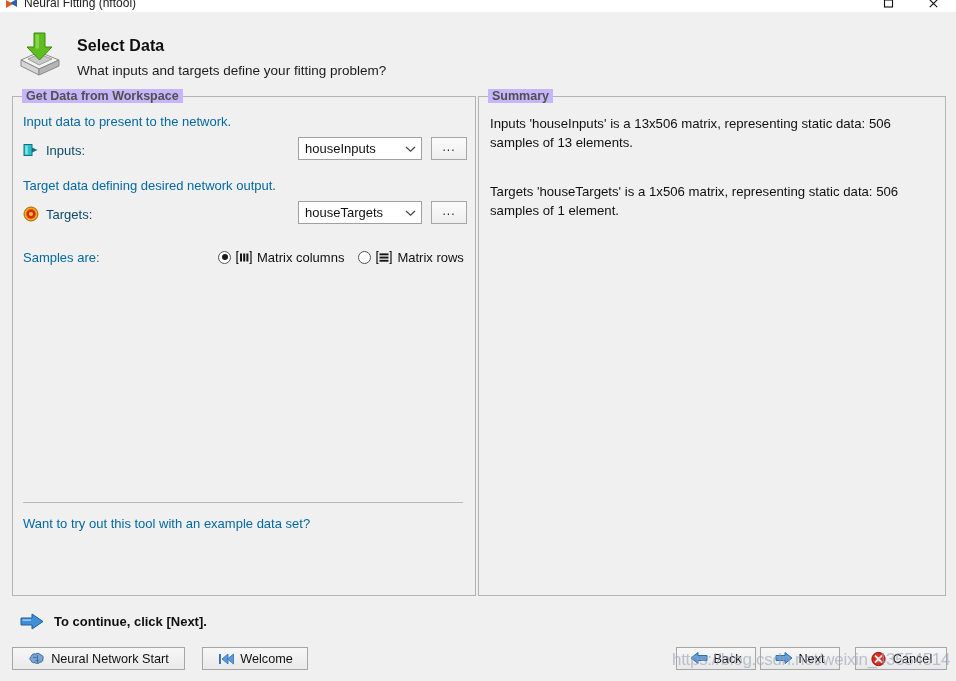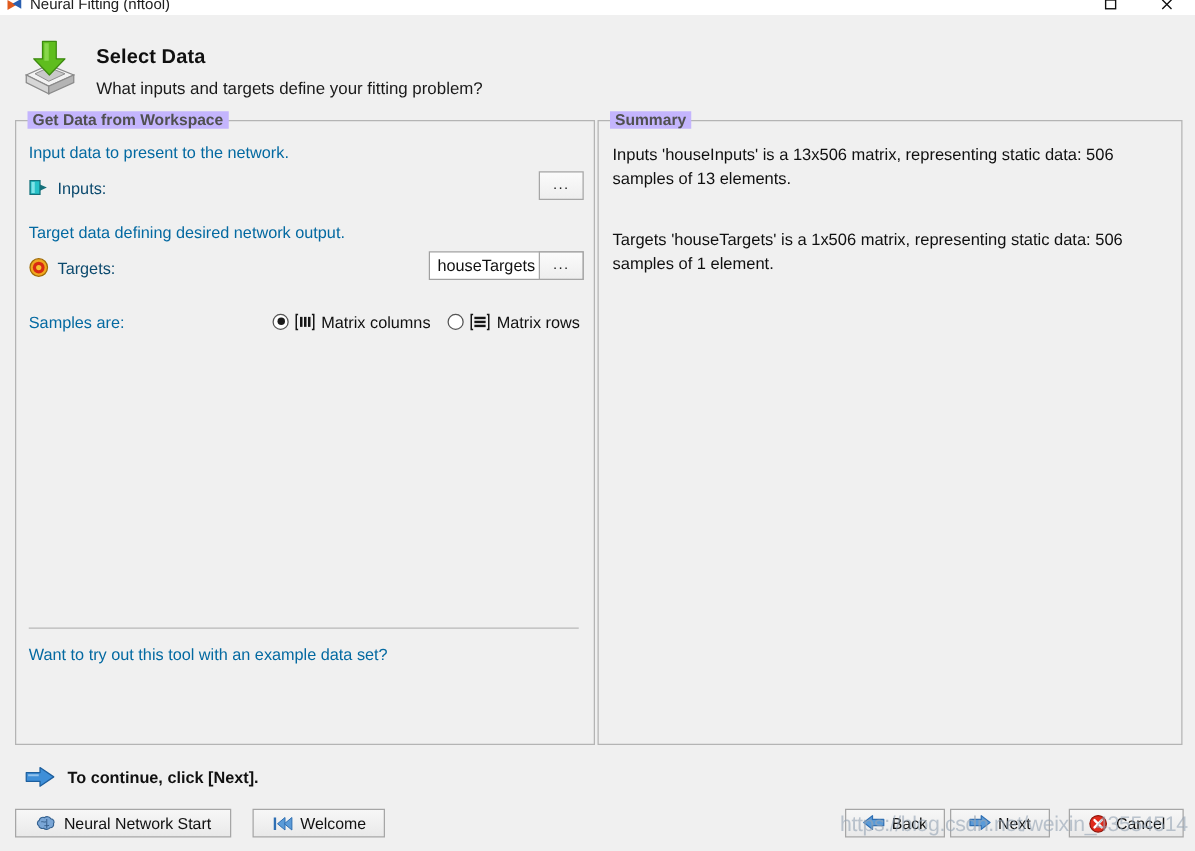--- a/index.html
+++ b/index.html
@@ -143,21 +143,21 @@
   .combo {
     position: absolute;
     width: 124px; height: 23px;
     background: #ffffff;
     border: 1px solid #a0a0a0;
     display: flex;
     align-items: center;
     box-sizing: border-box;
   }
   #combo-inputs  { left: 285px; top: 40px; }
-  #combo-targets { left: 285px; top: 104px; margin-left: 45px; }
+  #combo-targets { left: 285px; top: 104px; }
   .combo .combo-val {
     flex: 1 1 auto;
     padding-left: 6px;
     font-size: 13px;
     color: #111111;
     white-space: nowrap;
     overflow: hidden;
   }
   .combo .combo-arrow {
     width: 22px; height: 21px;
@@ -374,20 +374,28 @@
     <span class="row-icon">
       <svg width="16" height="16" viewBox="0 0 16 16">
         <rect x="1" y="2.5" width="8" height="11" fill="#27c1c8" stroke="#14707a" stroke-width="1"></rect>
         <rect x="2.2" y="3.6" width="2.6" height="8.8" fill="#7fe3e8"></rect>
         <polygon points="9,5.5 9,10.5 14.5,8" fill="#14707a"></polygon>
       </svg>
     </span>
     <span class="row-label">Inputs:</span>
   </div>
 
+  <div class="combo" id="combo-inputs">
+    <span class="combo-val">houseInputs</span>
+    <span class="combo-arrow">
+      <svg width="11" height="8" viewBox="0 0 11 8">
+        <path d="M1 2 L5.5 6.2 L10 2" fill="none" stroke="#4a4a4a" stroke-width="1.3"></path>
+      </svg>
+    </span>
+  </div>
   <div class="btn-dots" id="dots-inputs">...</div>
 
   <div class="lbl-static" id="txt-target-desc">Target data defining desired network output.</div>
 
   <div class="field-row" id="row-targets">
     <span class="row-icon">
       <svg width="16" height="16" viewBox="0 0 16 16">
         <circle cx="8" cy="8" r="7" fill="#f0a81e" stroke="#a06a06" stroke-width="1"></circle>
         <circle cx="8" cy="8" r="4.7" fill="#d92a12"></circle>
         <circle cx="8" cy="8" r="2.1" fill="#f5c030"></circle>

